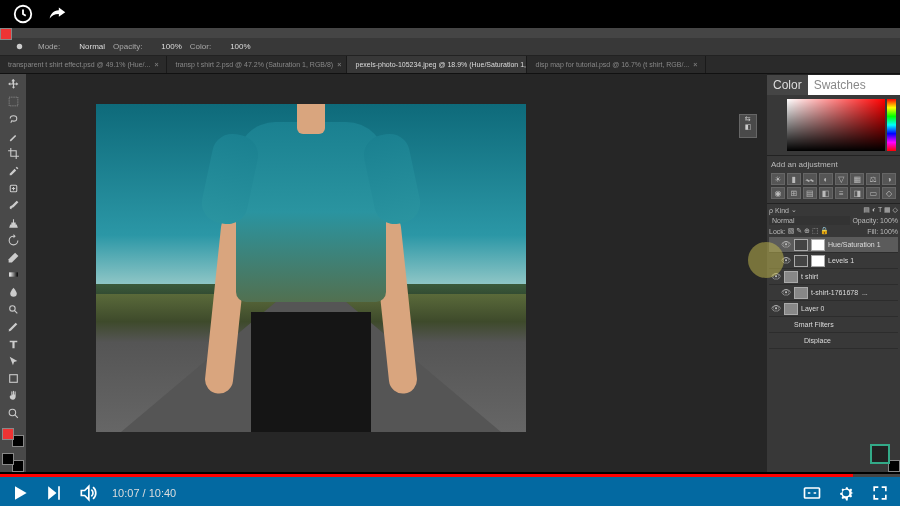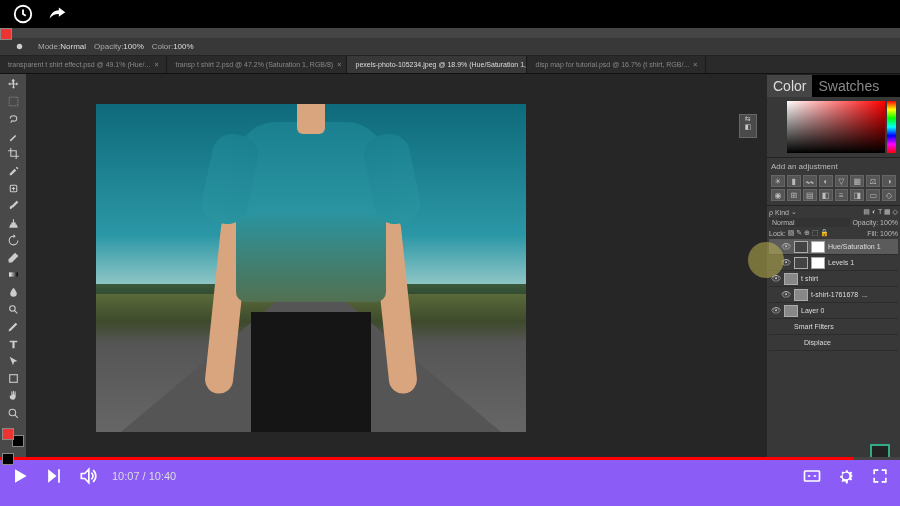--- a/index.html
+++ b/index.html
@@ -4,21 +4,21 @@
 <style>
 *{box-sizing:border-box;margin:0;padding:0;font-family:Arial,Helvetica,sans-serif}
 body{background:#000;width:900px;height:506px;overflow:hidden;position:relative}
 .yt-title-bar{height:28px;background:rgba(0,0,0,.6);display:flex;align-items:center;padding:0 12px;position:absolute;top:0;left:0;right:0;z-index:10}
 .yt-title{color:#fff;font-size:15px;flex:1}
 .yt-title-icons{display:flex;gap:12px;align-items:center}
 .yt-icon{width:22px;height:22px;display:flex;align-items:center;justify-content:center;cursor:pointer}
 .ps{position:absolute;top:28px;left:0;right:0;bottom:34px;background:#323232;display:flex;flex-direction:column}
 .ps-menubar{height:10px;background:#454545}
 .ps-optbar{height:18px;background:#383838;border-bottom:1px solid #222;display:flex;align-items:center;gap:8px;padding:0 8px;font-size:8px;color:#aaa}
-.ps-opt-item{display:flex;gap:0}
+.ps-opt-item{display:flex;gap:19px}
 .ps-opt-item .v{color:#ddd}
 .ps-tabs{height:18px;background:#2a2a2a;display:flex;font-size:7px;color:#888;border-bottom:1px solid #111}
 .ps-tab{padding:3px 8px;border-right:1px solid #1a1a1a;white-space:nowrap;overflow:hidden;max-width:180px;display:flex;align-items:center;gap:4px}
 .ps-tab.active{background:#383838;color:#ddd}
 .ps-tab .x{color:#777;font-weight:bold}
 .ps-body{flex:1;display:flex;min-height:0}
 .ps-tools{width:26px;background:#494949;display:flex;flex-direction:column;align-items:center;padding-top:2px;gap:0}
 .tool{width:22px;height:20px;display:flex;align-items:center;justify-content:center;color:#ccc;cursor:pointer}
 .tool svg{width:13px;height:13px}
 .ps-tools .fgbg{margin-top:6px;position:relative;width:22px;height:22px}
@@ -39,40 +39,40 @@
 .arm{position:absolute;top:110px;width:28px;height:180px;background:#d9a57e;border-radius:14px}
 .arm.l{left:2px;transform:rotate(6deg)}
 .arm.r{right:2px;transform:rotate(-6deg)}
 .sleeve{position:absolute;top:30px;width:46px;height:90px;background:linear-gradient(180deg,#1a8090,#2a94a0);border-radius:20px}
 .sleeve.l{left:-4px;transform:rotate(12deg)}
 .sleeve.r{right:-4px;transform:rotate(-12deg)}
 .pants{position:absolute;bottom:0;left:50%;transform:translateX(-50%);width:120px;height:120px;background:#151515}
 .ps-floatpanel{position:absolute;right:10px;top:40px;width:18px;height:24px;background:#4a4a4a;border:1px solid #666;display:flex;flex-direction:column;font-size:7px;color:#ccc;align-items:center}
 .ps-right{width:133px;background:#383838;display:flex;flex-direction:column;font-size:8px;color:#bbb}
 .panel{border-top:1px solid #222}
-.panel-tabs{display:flex;background:#000000;font-size:14px}
+.panel-tabs{display:flex;background:#ffffff;font-size:12px}
 .panel-tab{padding:3px 6px;color:#888}
 .panel-tab.active{background:#454545;color:#ddd}
 .panel-body{padding:4px}
 .color-picker{height:52px;display:flex;gap:2px}
 .picker-main{flex:1;background:linear-gradient(90deg,#fff,#f00),linear-gradient(180deg,transparent,#000);background-blend-mode:multiply;position:relative}
 .hue-strip{width:9px;background:linear-gradient(180deg,red,#ff0,#0f0,#0ff,#00f,#f0f,red)}
 .adj-grid{display:grid;grid-template-columns:repeat(8,1fr);gap:2px;margin-top:4px}
 .adj-ic{height:12px;background:#555;border:1px solid #666;display:flex;align-items:center;justify-content:center}
 .layers-body{padding:2px}
 .layers-ctrl{display:flex;gap:2px;align-items:center;margin-bottom:2px;font-size:7px}
 .layer-row{display:flex;align-items:center;height:16px;gap:3px;padding:1px 2px;border-bottom:1px solid #2c2c2c}
 .layer-row.sel{background:#5b5b5b}
 .eye{width:10px;height:10px;display:flex;align-items:center;justify-content:center}
 .thumb{width:14px;height:12px;background:#888;border:1px solid #aaa}
 .thumb.mask{background:#fff}
 .thumb.adj{background:#444}
 .layer-name{font-size:7px;color:#ddd;white-space:nowrap;overflow:hidden}
 .highlight-spot{position:absolute;right:116px;top:242px;width:36px;height:36px;border-radius:50%;background:rgba(200,190,80,.5);z-index:5;pointer-events:none}
-.yt-controls{position:absolute;bottom:0;left:0;right:0;height:49px;background:#8b5cf6}
+.yt-controls{position:absolute;bottom:0;left:0;right:0;height:32px;background:#0369a1}
 .yt-progress{height:3px;background:#444;position:relative}
 .yt-progress-fill{position:absolute;left:0;top:0;bottom:0;background:#f00}
 .yt-btns{display:flex;align-items:center;height:31px;padding:0 10px;color:#fff;gap:14px}
 .yt-btn{width:20px;height:20px;display:flex;align-items:center;justify-content:center;cursor:pointer}
 .yt-time{font-size:11px;color:#ddd}
 .spacer{flex:1}
 .badge{position:absolute;right:10px;bottom:42px;width:20px;height:20px;border:2px solid #3a8;background:#222}
 </style>
 </head>
 <body>

